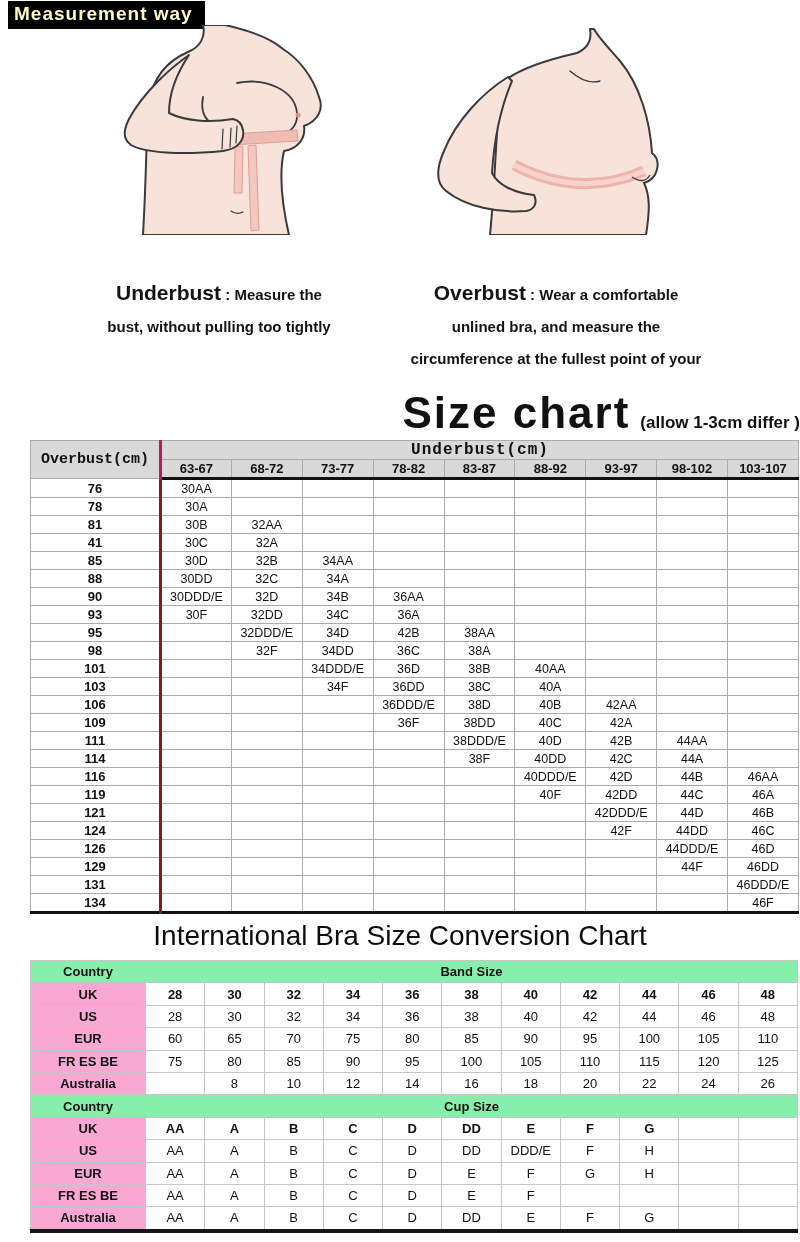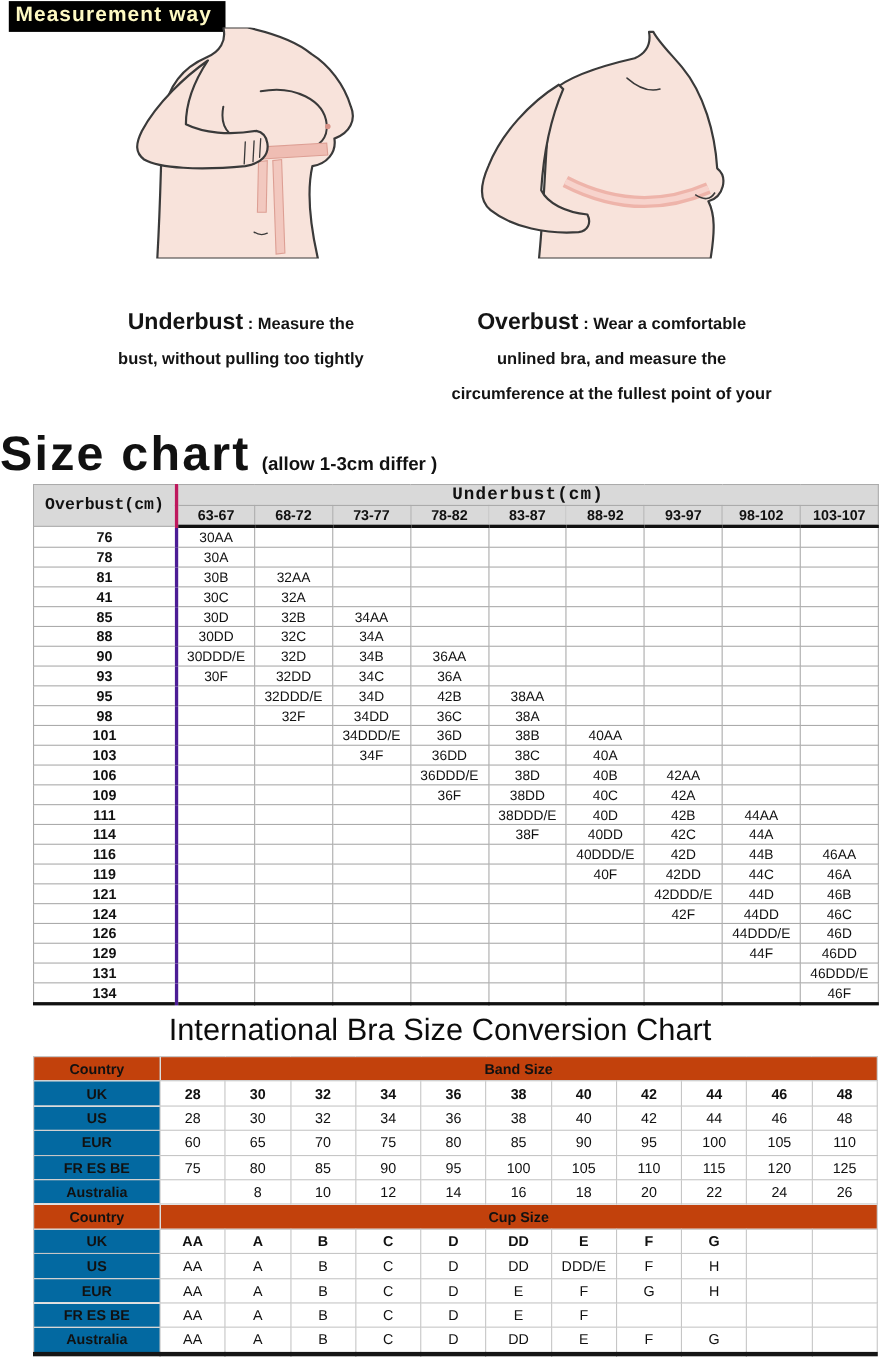--- a/index.html
+++ b/index.html
@@ -17,47 +17,47 @@
   .fig-left{left:85px;}
   .fig-right{left:420px;}
   
   .instr{position:absolute;top:252px;text-align:center;font-weight:bold;color:#141414;margin-top:31px;}
   .instr-left{left:58px;width:322px;}
   .instr-right{left:398px;width:316px;}
   .instr .line{font-size:15px;margin-bottom:13px;line-height:19px;}
   .instr .term{font-size:21px;}
   .instr .sep{font-size:15px;}
   
-  .size-title{position:absolute;top:388px;left:0;width:800px;text-align:left;white-space:nowrap;}
+  .size-title{position:absolute;top:388px;left:0;width:800px;text-align:right;white-space:nowrap;}
   .size-title .big{font-size:44px;font-weight:bold;letter-spacing:2px;}
   .size-title .small{font-size:17px;font-weight:bold;margin-left:10px;}
   
   table{border-collapse:collapse;table-layout:fixed;}
   .size-table{position:absolute;left:30px;top:440px;width:769px;border:1.5px solid #3a3a3a;border-bottom:3px solid #111;}
   .size-table th,.size-table td{
     border:1px solid #ababab;height:17px;padding:0;text-align:center;vertical-align:middle;
     font-size:12.5px;overflow:hidden;white-space:nowrap;
   }
   .size-table .hdr{background:#d9d9d9;}
   .size-table .corner{
     font-family:Liberation Mono, monospace;font-weight:bold;font-size:15px;
     border-right:3px solid #be185d;
   }
   .size-table .group{font-family:"Liberation Mono",monospace;font-weight:bold;font-size:16px;letter-spacing:1px;}
   .size-table .range{font-weight:bold;font-size:13px;border-bottom:3px solid #111;text-align:center;}
-  .size-table .ob{font-weight:bold;font-size:13px;border-right:3px solid #4c1d95;}
+  .size-table .ob{font-weight:bold;font-size:13px;border-right:3px solid #7f1d1d;}
   
   .conv-title{position:absolute;top:920px;left:0;width:800px;text-align:center;font-size:28px;color:#0d0d0d;}
   .conv-table{position:absolute;left:30px;top:960px;width:768px;border:1px solid #9a9a9a;border-bottom:4px solid #161616;}
   .conv-table th,.conv-table td{
     border:1px solid #c6c6c6;height:21.4px;padding:0;text-align:center;vertical-align:middle;
     font-size:13px;overflow:hidden;white-space:nowrap;
   }
-  .conv-table .sec-hdr th{background:#c2410c;font-weight:bold;}
-  .conv-table .country-cell{background:#0369a1;font-weight:bold;}
+  .conv-table .sec-hdr th{background:#86efac;font-weight:bold;}
+  .conv-table .country-cell{background:#f9a8d4;font-weight:bold;}
   .conv-table .bold-row td{font-weight:bold;}
 </style>
 </head>
 <body>
 
 <div class="banner">Measurement way</div>
 
 <svg class="fig fig-left" width="250" height="210" viewBox="0 0 250 210">
   <g stroke="#3a3a3a" stroke-width="2" fill="#f8e3db" stroke-linecap="round" stroke-linejoin="round">
     <path d="M118,0 C121,12 115,22 103,27 C82,36 68,52 64,78 C61,102 62,140 58,210 L204,210 C196,175 194,148 199,126 C212,124 221,114 219,101 C233,96 239,84 234,72 C228,52 214,34 198,24 C184,12 158,4 140,0 Z"></path>

